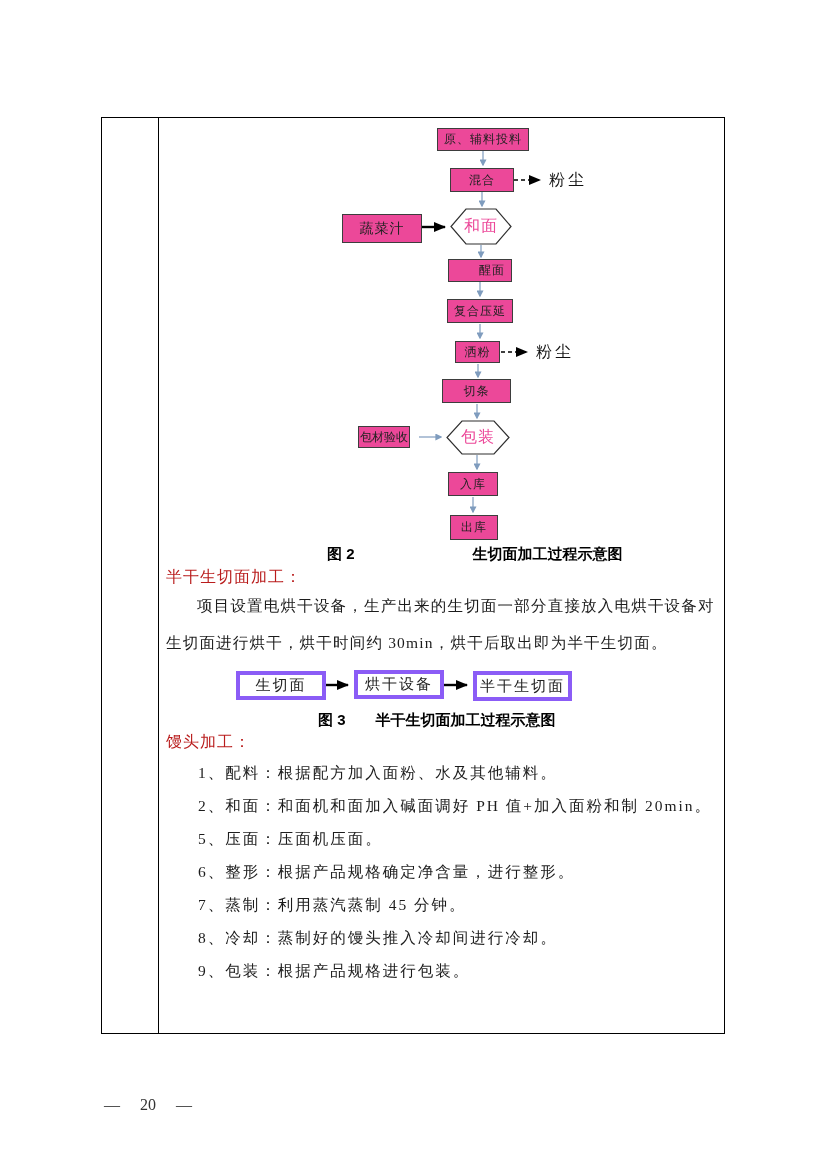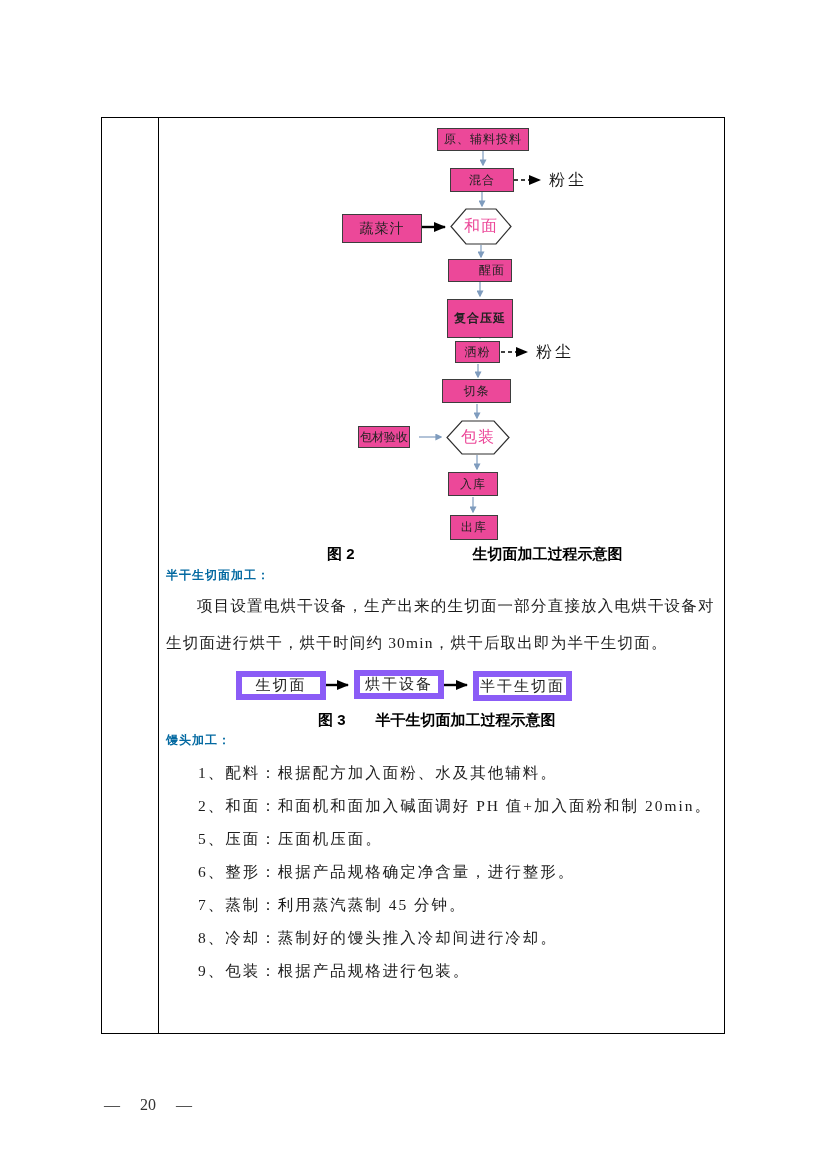--- a/index.html
+++ b/index.html
@@ -12,25 +12,25 @@
     border:1px solid #000;box-sizing:border-box;}
   .table-divider{position:absolute;left:158px;top:117px;width:1px;height:917px;background:#000;}
   .fc-box{position:absolute;background:#ec4899;border:1px solid #3d3d3d;box-sizing:border-box;
     display:flex;align-items:center;justify-content:center;font-size:12px;letter-spacing:1px;
     color:#222;white-space:nowrap;z-index:3;}
   .hex-label{position:absolute;display:flex;align-items:center;justify-content:center;
     font-size:16px;letter-spacing:1px;color:#ec4899;z-index:3;}
   .dust{position:absolute;font-size:16px;letter-spacing:3px;color:#111;white-space:nowrap;z-index:3;}
   .caption{position:absolute;font-weight:bold;font-size:15px;color:#000;display:flex;white-space:nowrap;
     font-family:"Liberation Sans","DejaVu Sans",sans-serif;z-index:3;}
-  .heading{position:absolute;font-weight:bold;font-size:12px;color:#0369a1;white-space:nowrap;
+  .heading{position:absolute;font-weight:normal;font-size:16px;color:#b91c1c;white-space:nowrap;
     font-family:"Liberation Sans","DejaVu Sans",sans-serif;letter-spacing:1px;z-index:3;}
   .body-line{position:absolute;font-size:15.5px;letter-spacing:1.2px;white-space:nowrap;z-index:3;}
   .list-item{position:absolute;left:198px;font-size:15.5px;letter-spacing:2px;white-space:nowrap;z-index:3;}
-  .fc3-box{position:absolute;background:#fff;border:6px solid #8b5cf6;box-sizing:border-box;
+  .fc3-box{position:absolute;background:#fff;border:4px solid #8b5cf6;box-sizing:border-box;
     display:flex;align-items:center;justify-content:center;font-size:15px;letter-spacing:2px;
     color:#222;white-space:nowrap;z-index:3;}
   .footer{position:absolute;left:104px;top:1096px;width:88px;display:flex;
     justify-content:space-between;align-items:center;font-size:16px;color:#333;z-index:3;}
   svg.overlay{position:absolute;left:0;top:0;z-index:2;pointer-events:none;}
 </style>
 </head>
 <body>
 
 <div class="table-frame"></div>
@@ -67,21 +67,21 @@
   <polygon points="466,209 496,209 511,226.5 496,244 466,244 451,226.5" fill="#fff" stroke="#2f2f2f" stroke-width="1.2"></polygon>
   <polygon points="462,421 494,421 509,437.5 494,454 462,454 447,437.5" fill="#fff" stroke="#2f2f2f" stroke-width="1.2"></polygon>
 </svg>
 
 <div class="fc-box" style="left:437px;top:128px;width:92px;height:23px;">原、辅料投料</div>
 <div class="fc-box" style="left:450px;top:168px;width:64px;height:24px;">混合</div>
 <div class="dust" style="left:549px;top:170px;">粉尘</div>
 <div class="fc-box" style="left:342px;top:214px;width:80px;height:29px;font-size:14px;">蔬菜汁</div>
 <div class="hex-label" style="left:451px;top:209px;width:60px;height:35px;">和面</div>
 <div class="fc-box" style="left:448px;top:259px;width:64px;height:23px;padding-left:24px;">醒面</div>
-<div class="fc-box" style="left:447px;top:299px;width:66px;height:39px;font-weight:bold;">复合压延</div>
+<div class="fc-box" style="left:447px;top:299px;width:66px;height:24px;">复合压延</div>
 <div class="fc-box" style="left:455px;top:341px;width:45px;height:22px;">洒粉</div>
 <div class="dust" style="left:536px;top:342px;">粉尘</div>
 <div class="fc-box" style="left:442px;top:379px;width:69px;height:24px;">切条</div>
 <div class="fc-box" style="left:358px;top:426px;width:52px;height:22px;letter-spacing:0;">包材验收</div>
 <div class="hex-label" style="left:447px;top:421px;width:62px;height:33px;">包装</div>
 <div class="fc-box" style="left:448px;top:472px;width:50px;height:24px;">入库</div>
 <div class="fc-box" style="left:450px;top:515px;width:48px;height:25px;">出库</div>
 
 <div class="caption" style="left:327px;top:545px;gap:44px;">
   <span>图 2</span>

